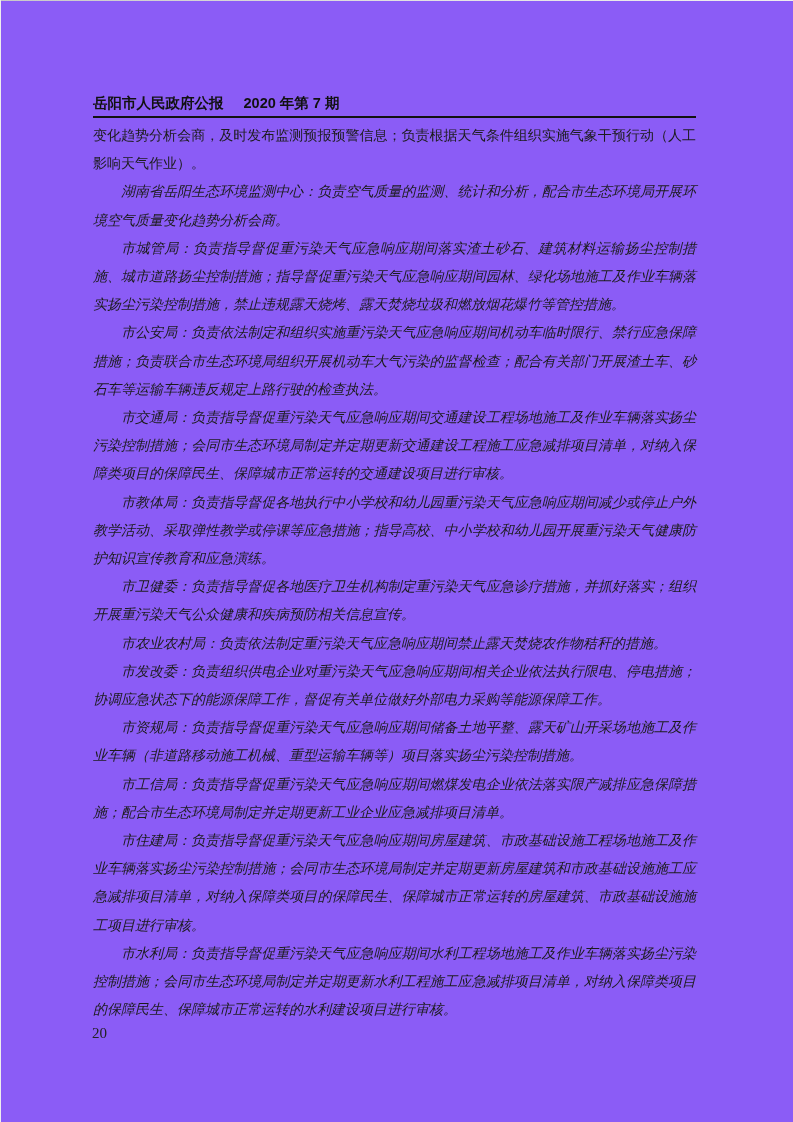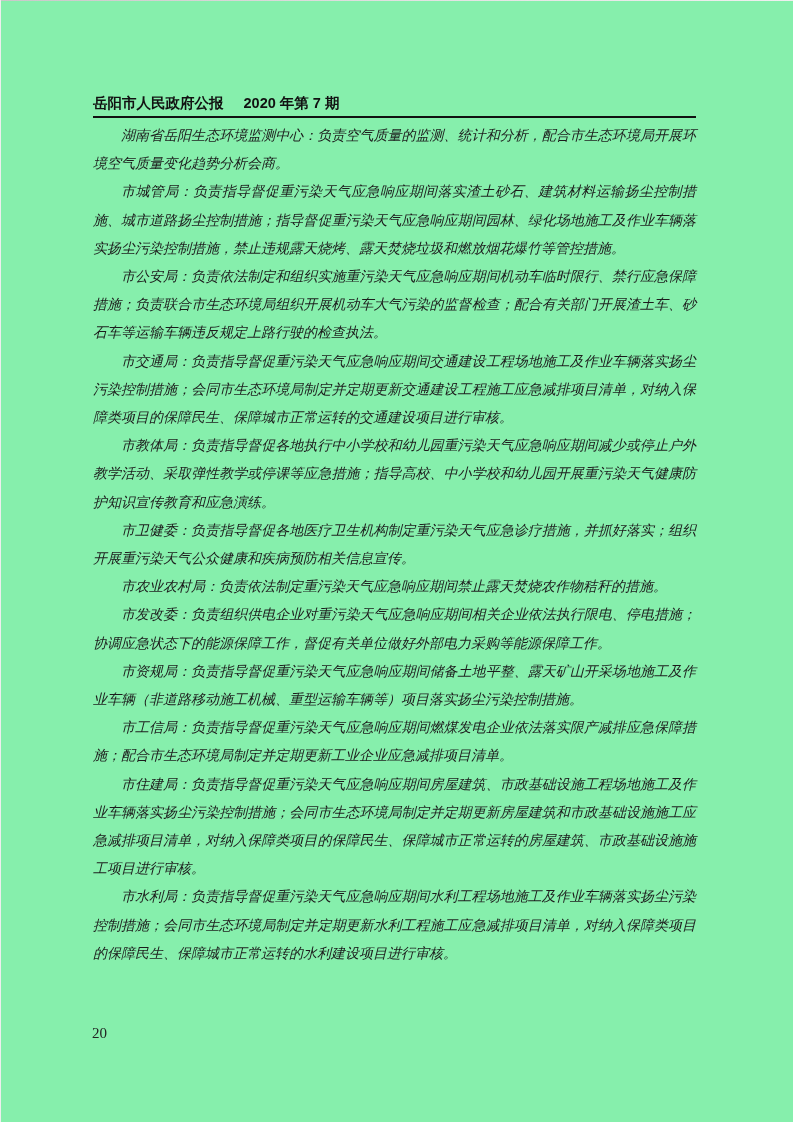--- a/index.html
+++ b/index.html
@@ -4,21 +4,21 @@
 <style>
   html, body {
     margin: 0;
     padding: 0;
     background: #ffffff;
   }
   .page {
     position: relative;
     width: 793px;
     height: 1122px;
-    background: #86efac;
+    background: #8b5cf6;
     overflow: hidden;
     font-family: "Liberation Serif", "DejaVu Serif", serif;
     color: #1a1a1a;
   }
   
   .top-edge-line {
     position: absolute;
     left: 0;
     top: 0;
     width: 100%;
@@ -93,20 +93,21 @@
   <div class="top-edge-line"></div>
   <div class="left-edge-shade"></div>
 
   <div class="masthead">
     <span class="title">岳阳市人民政府公报</span><span class="issue">2020 年第 7 期</span>
   </div>
 
   <div class="header-rule"></div>
 
   <div class="document-body">
+      <p class="para">变化趋势分析会商，及时发布监测预报预警信息；负责根据天气条件组织实施气象干预行动（人工影响天气作业）。</p>
       <p class="para indent">湖南省岳阳生态环境监测中心：负责空气质量的监测、统计和分析，配合市生态环境局开展环境空气质量变化趋势分析会商。</p>
       <p class="para indent">市城管局：负责指导督促重污染天气应急响应期间落实渣土砂石、建筑材料运输扬尘控制措施、城市道路扬尘控制措施；指导督促重污染天气应急响应期间园林、绿化场地施工及作业车辆落实扬尘污染控制措施，禁止违规露天烧烤、露天焚烧垃圾和燃放烟花爆竹等管控措施。</p>
       <p class="para indent">市公安局：负责依法制定和组织实施重污染天气应急响应期间机动车临时限行、禁行应急保障措施；负责联合市生态环境局组织开展机动车大气污染的监督检查；配合有关部门开展渣土车、砂石车等运输车辆违反规定上路行驶的检查执法。</p>
       <p class="para indent">市交通局：负责指导督促重污染天气应急响应期间交通建设工程场地施工及作业车辆落实扬尘污染控制措施；会同市生态环境局制定并定期更新交通建设工程施工应急减排项目清单，对纳入保障类项目的保障民生、保障城市正常运转的交通建设项目进行审核。</p>
       <p class="para indent">市教体局：负责指导督促各地执行中小学校和幼儿园重污染天气应急响应期间减少或停止户外教学活动、采取弹性教学或停课等应急措施；指导高校、中小学校和幼儿园开展重污染天气健康防护知识宣传教育和应急演练。</p>
       <p class="para indent">市卫健委：负责指导督促各地医疗卫生机构制定重污染天气应急诊疗措施，并抓好落实；组织开展重污染天气公众健康和疾病预防相关信息宣传。</p>
       <p class="para indent">市农业农村局：负责依法制定重污染天气应急响应期间禁止露天焚烧农作物秸秆的措施。</p>
       <p class="para indent">市发改委：负责组织供电企业对重污染天气应急响应期间相关企业依法执行限电、停电措施；协调应急状态下的能源保障工作，督促有关单位做好外部电力采购等能源保障工作。</p>
       <p class="para indent">市资规局：负责指导督促重污染天气应急响应期间储备土地平整、露天矿山开采场地施工及作业车辆（非道路移动施工机械、重型运输车辆等）项目落实扬尘污染控制措施。</p>
       <p class="para indent">市工信局：负责指导督促重污染天气应急响应期间燃煤发电企业依法落实限产减排应急保障措施；配合市生态环境局制定并定期更新工业企业应急减排项目清单。</p>

